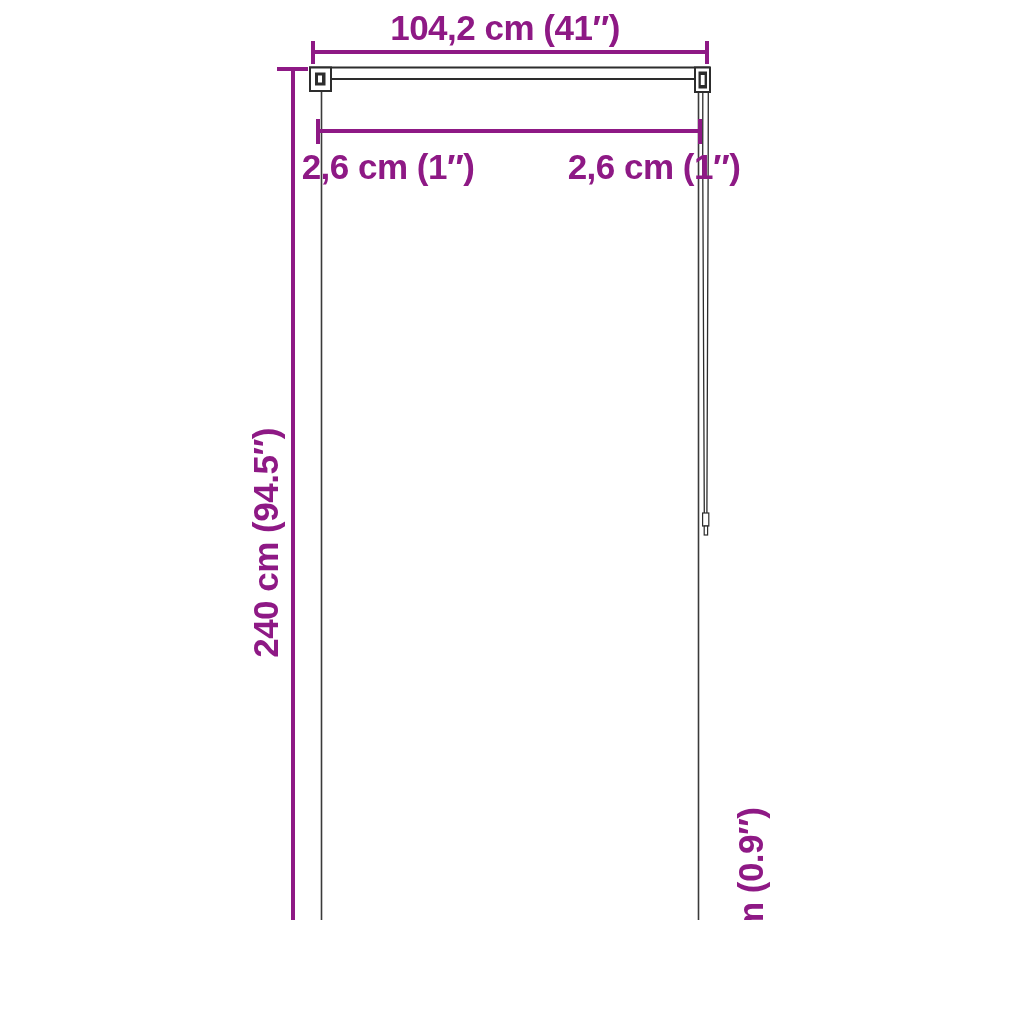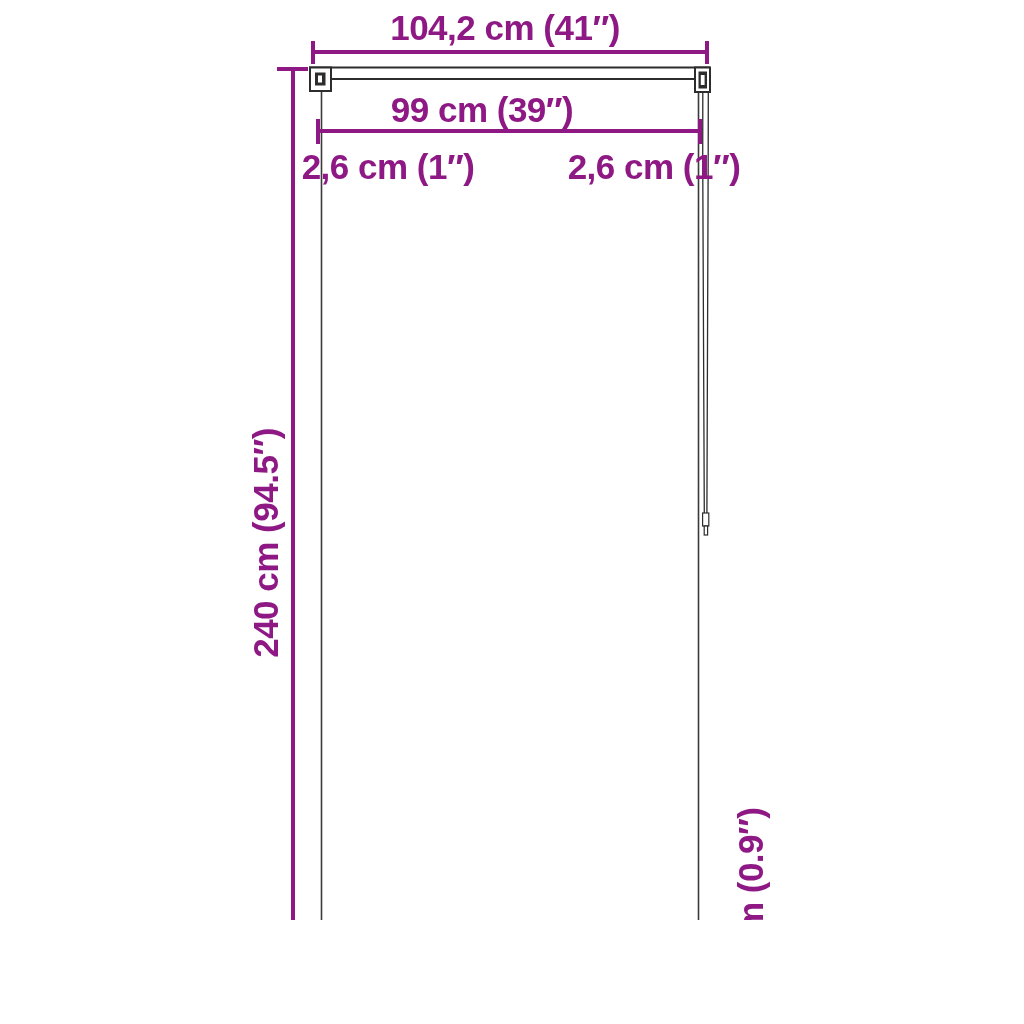--- a/index.html
+++ b/index.html
@@ -78,21 +78,20 @@
     <path d="M702.8,92 C702.4,250 703.3,420 704.3,514 M708.3,92 C708.1,250 707.4,420 706.9,514" fill="none" stroke="#2D2D2D" stroke-width="1.3"></path>
     <rect x="702.6" y="513" width="6.2" height="13" fill="#FFFFFF" stroke="#2D2D2D" stroke-width="1.2"></rect>
     <rect x="704.2" y="526" width="3.4" height="9" fill="#FFFFFF" stroke="#2D2D2D" stroke-width="1.2"></rect>
   </svg>
 
   <div class="dim-label" style="left:505px; top:28px;">104,2 cm (41″)</div>
   <div class="dim-line-h" style="left:312px; top:50px; width:396px;"></div>
   <div class="tick-v" style="left:311px; top:41px; height:23px;"></div>
   <div class="tick-v" style="left:705px; top:41px; height:23px;"></div>
 
-  <div class="dim-label" style="left:482px; top:110px;">99 cm (39″)</div>
   <div class="dim-line-h" style="left:319px; top:129px; width:381px;"></div>
   <div class="tick-v" style="left:316px; top:119px; height:25px;"></div>
   <div class="tick-v" style="left:698px; top:119px; height:25px;"></div>
 
   <div class="dim-label" style="left:388px; top:167px;">2,6 cm (1″)</div>
   <div class="dim-label" style="left:654px; top:167px;">2,6 cm (1″)</div>
 
   <div class="dim-line-v" style="left:291px; top:69px; height:937px;"></div>
   <div class="tick-h" style="left:277px; top:67px; width:31px;"></div>
   <div class="tick-h" style="left:277px; top:1002px; width:31px;"></div>

